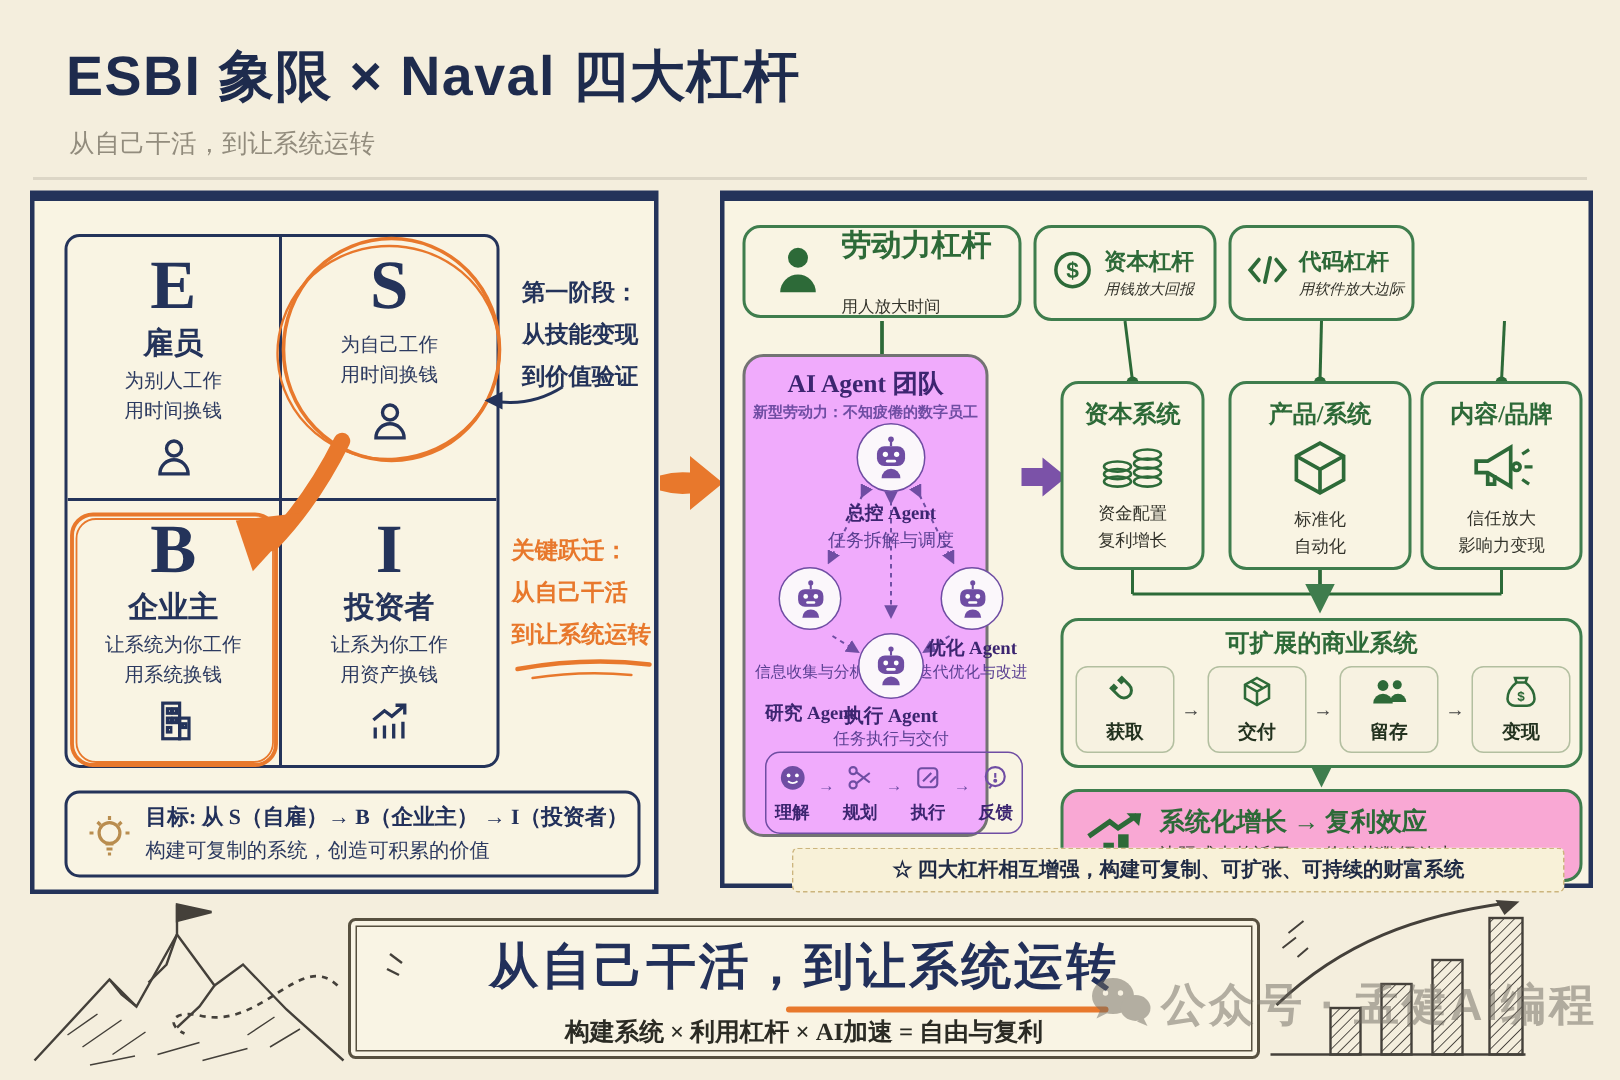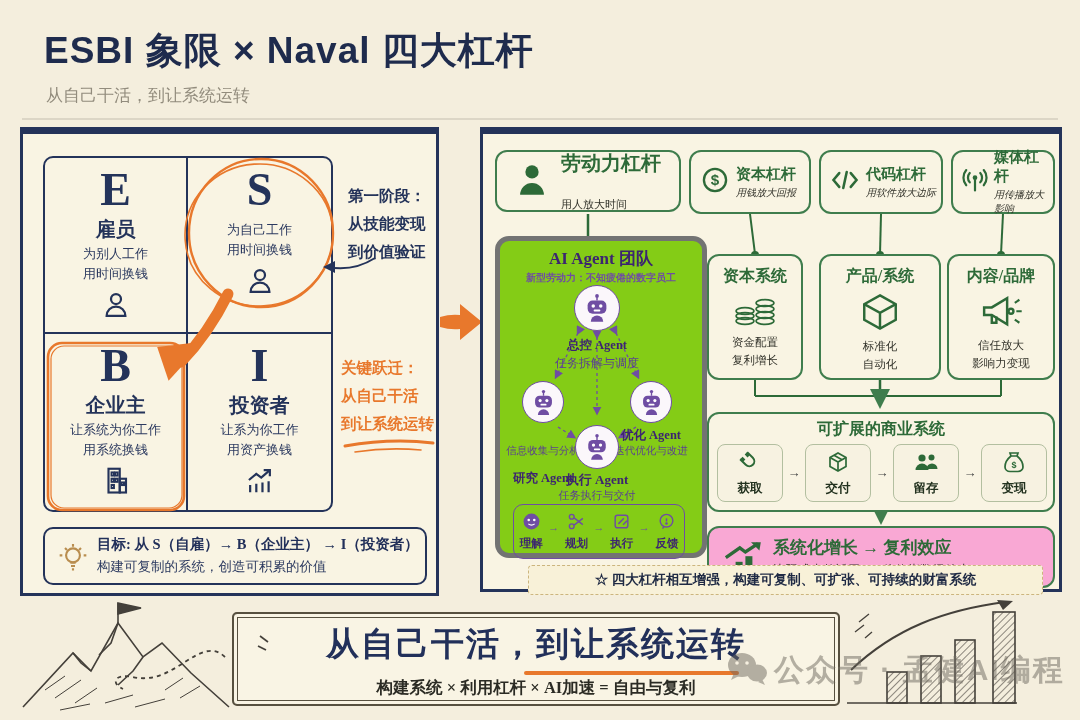--- a/index.html
+++ b/index.html
@@ -38,22 +38,22 @@
   .lever{border:2px solid #3f7d4d;border-radius:12px;background:#f9f4e3;box-sizing:border-box;
          display:flex;align-items:center;}
   .lever .tx{display:flex;flex-direction:column;}
   .lv-title{font-weight:700;color:#2d6a38;}
   .lv-desc{color:#33332b;}
   .lv-big .lv-title{font-size:20px;}
   .lv-big .lv-desc{font-size:11px;margin-top:20px;}
   .lv-sm .lv-title{font-size:15px;}
   .lv-sm .lv-desc{font-size:10px;margin-top:2px;font-style:italic;}
 
-  .ai-box{left:12px;top:102px;width:212px;height:322px;border:5px solid #737373;border-radius:14px;
-          background:#84cc16;box-sizing:border-box;}
+  .ai-box{left:12px;top:102px;width:164px;height:322px;border:2px solid #737373;border-radius:14px;
+          background:#f0abfc;box-sizing:border-box;}
   .ai-title{top:6px;width:100%;text-align:center;font-size:17px;font-weight:700;color:#3c2570;}
   .ai-sub{top:30px;width:100%;text-align:center;font-size:10px;font-weight:700;color:#6f4da3;}
   .robot{border-radius:50%;background:#fbf7fb;border:1.5px solid #6f4da3;display:flex;
          align-items:center;justify-content:center;box-sizing:border-box;}
   .ag-name{width:120px;text-align:center;font-size:12.5px;font-weight:700;color:#3c2570;}
   .ag-desc{width:130px;text-align:center;font-size:10.5px;color:#5a3f92;}
   .pipe{left:13px;top:263px;width:170px;height:53px;border:1.5px solid #6f4da3;border-radius:10px;
         display:flex;align-items:center;justify-content:space-evenly;}
   .pstep{display:flex;flex-direction:column;align-items:center;}
   .pstep .lbl{font-size:11.5px;font-weight:700;color:#3c2570;margin-top:1px;}
@@ -291,36 +291,20 @@
             <polyline points="18,6 23,12 18,18"></polyline>
             <line x1="14.5" y1="5" x2="11.5" y2="19"></line>
         </svg>
       </div>
       <div class="tx">
         <span class="lv-title">代码杠杆</span>
         <span class="lv-desc">用软件放大边际</span>
       </div>
     </div>
 
-    <div class="abs lever lv-sm" style="left:468px;top:16px;width:104px;height:64px;">
-      <div style="margin:0 5px 0 8px;">
-        <svg width="28" height="28" viewBox="0 0 24 24" fill="none" stroke="#2d6a38" stroke-width="1.9" stroke-linecap="round">
-          <circle cx="12" cy="10" r="2" fill="#2d6a38" stroke="none"></circle>
-          <line x1="12" y1="12" x2="12" y2="21"></line>
-          <path d="M7.5,6 a6,6 0 0 0 0,8"></path>
-            <path d="M16.5,6 a6,6 0 0 1 0,8"></path>
-          <path d="M4.5,3.5 a10,10 0 0 0 0,13"></path>
-            <path d="M19.5,3.5 a10,10 0 0 1 0,13"></path>
-        </svg>
-      </div>
-      <div class="tx">
-        <span class="lv-title">媒体杠杆</span>
-        <span class="lv-desc">用传播放大影响</span>
-      </div>
-    </div>
 
     <div class="abs ai-box">
       <div class="abs ai-title">AI Agent 团队</div>
       <div class="abs ai-sub">新型劳动力：不知疲倦的数字员工</div>
 
       <svg class="abs" style="left:0;top:0;" width="192" height="318" viewBox="0 0 192 318" fill="none" stroke="#6f4da3" stroke-width="1.3" stroke-dasharray="3 3">
         <line x1="78" y1="92" x2="56" y2="136" marker-end="url(#pArrow)" marker-start="url(#pArrow)"></line>
         <line x1="116" y1="92" x2="138" y2="136" marker-end="url(#pArrow)" marker-start="url(#pArrow)"></line>
         <line x1="97" y1="96" x2="97" y2="172" marker-end="url(#pArrow)" marker-start="url(#pArrow)"></line>
         <line x1="58" y1="186" x2="74" y2="196" marker-end="url(#pArrow)"></line>

